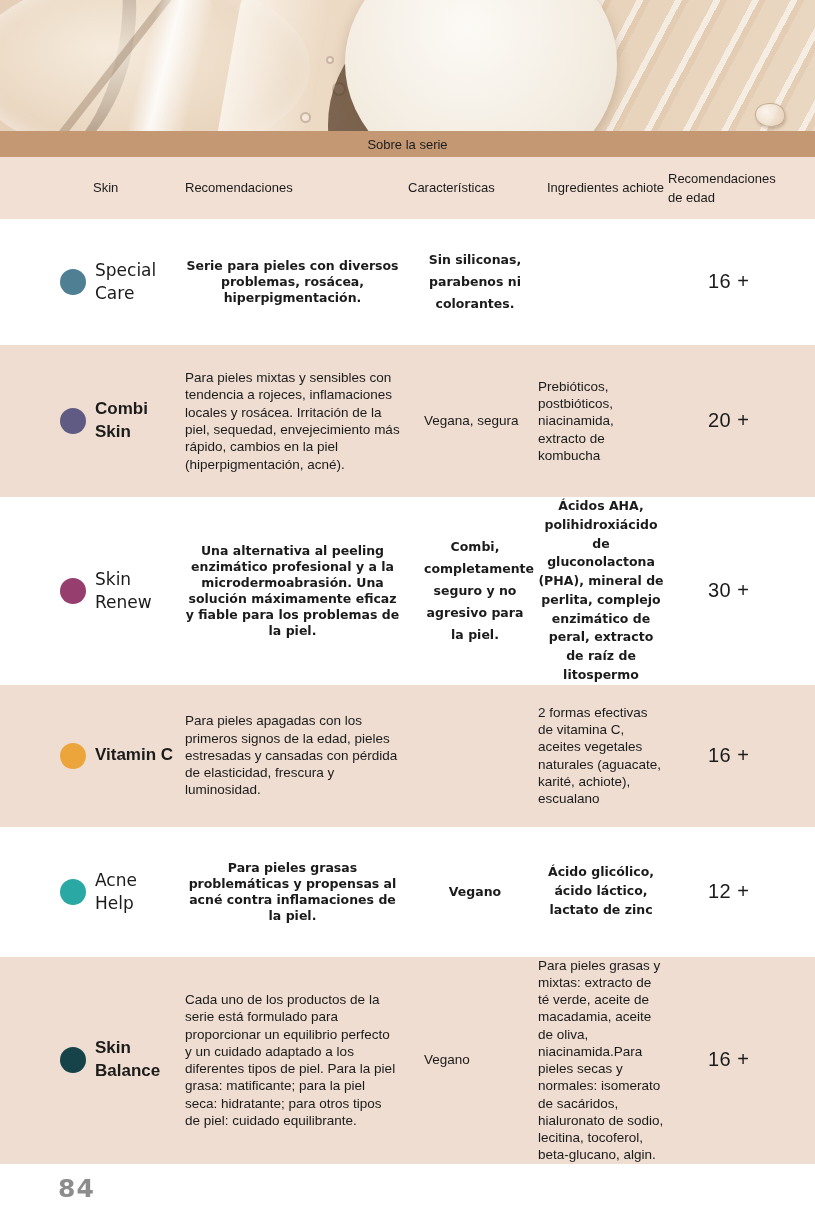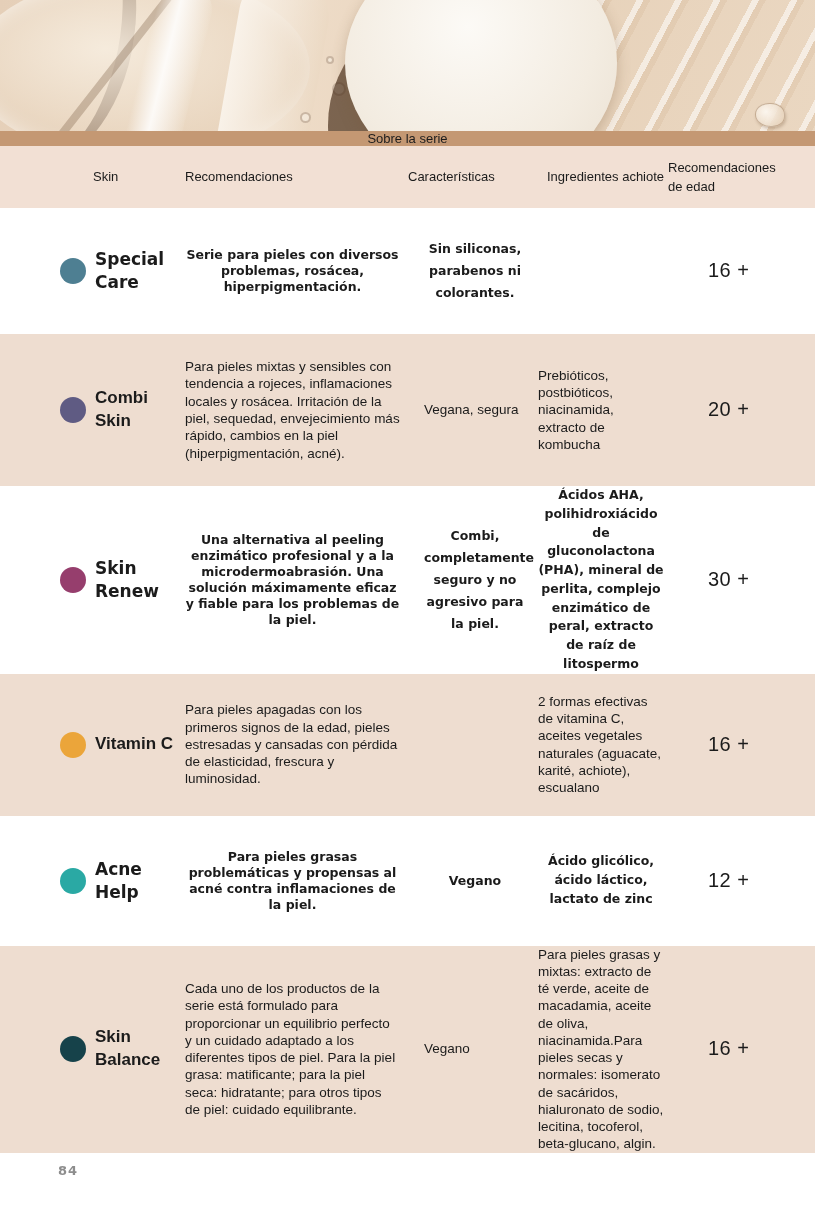--- a/index.html
+++ b/index.html
@@ -32,21 +32,21 @@
                         rgba(216,188,158,.35) 16px 22px, rgba(255,255,255,0) 22px 34px); }
   .dollop-back { left:328px; top:0; width:265px; height:250px; border-radius:50%; background:rgba(75,50,30,.7); }
   .dollop { left:345px; top:-58px; width:272px; height:242px; border-radius:50%;
             background:radial-gradient(circle at 45% 35%, #fcfaf6, #f3ece1 60%, #e9dfd0);
             box-shadow:0 6px 14px rgba(120,90,60,.3); }
   .droplet { left:755px; top:103px; width:30px; height:24px; border-radius:50% 50% 45% 55%;
              background:radial-gradient(circle at 35% 35%, rgba(252,247,240,.95), rgba(226,203,176,.85));
              border:1px solid rgba(160,128,98,.5); box-shadow:1px 2px 3px rgba(120,90,60,.3); }
 
   
-  .title-band { height:15px; background:#c49873; display:flex; align-items:center; justify-content:center;
+  .title-band { height:26px; background:#c49873; display:flex; align-items:center; justify-content:center;
                 font-size:13px; color:#1c1c1c; }
   .grid { display:grid; grid-template-columns:125px 223px 130px 130px 1fr; padding-left:60px; padding-right:25px; }
   .head-band { height:62px; background:#f2e0d4; align-items:center; font-size:13px; line-height:1.5; }
   .head-band .hc1 { padding-left:33px; }
   .head-band .hc4 { padding-left:9px; }
 
   
   .row { align-items:center; }
   .row-white { background:#ffffff; }
   .row-pink  { background:#eeddd0; }
@@ -57,27 +57,27 @@
   .reco   { padding-right:8px; }
   .caract { padding-right:12px;margin-left:16px; }
   .ingr   { padding-right:4px; }
   .age { font-size:20px; font-weight:500; letter-spacing:.5px; padding-left:40px; }
 
   
   .quirky .cell, .quirky .serie-name { font-family:"DejaVu Sans", sans-serif; }
   .quirky .reco, .quirky .caract, .quirky .ingr { font-weight:700; font-size:12.5px;text-align:center; }
   .quirky .caract { line-height:1.75; }
   .quirky .ingr { line-height:1.5; }
-  .quirky .serie-name { font-weight:700; }
+  .quirky .serie-name { font-weight:400; }
   .quirky .age { font-family:"Liberation Sans", sans-serif; }
 
   
   .footer { height:68px; background:#ffffff; position:relative; }
   .page-number { position:absolute; left:58px; top:10px; font-family:"DejaVu Sans", sans-serif;
-                 font-weight:700; font-size:13px; color:#8d8d8d; letter-spacing:1px; }
+                 font-weight:700; font-size:25px; color:#8d8d8d; letter-spacing:1px; }
 </style>
 </head>
 <body>
 
 <div class="page">
 
   <div class="hero">
     <div class="dark-arc"></div>
     <div class="gel-blob"></div>
     <div class="gel-line"></div>

